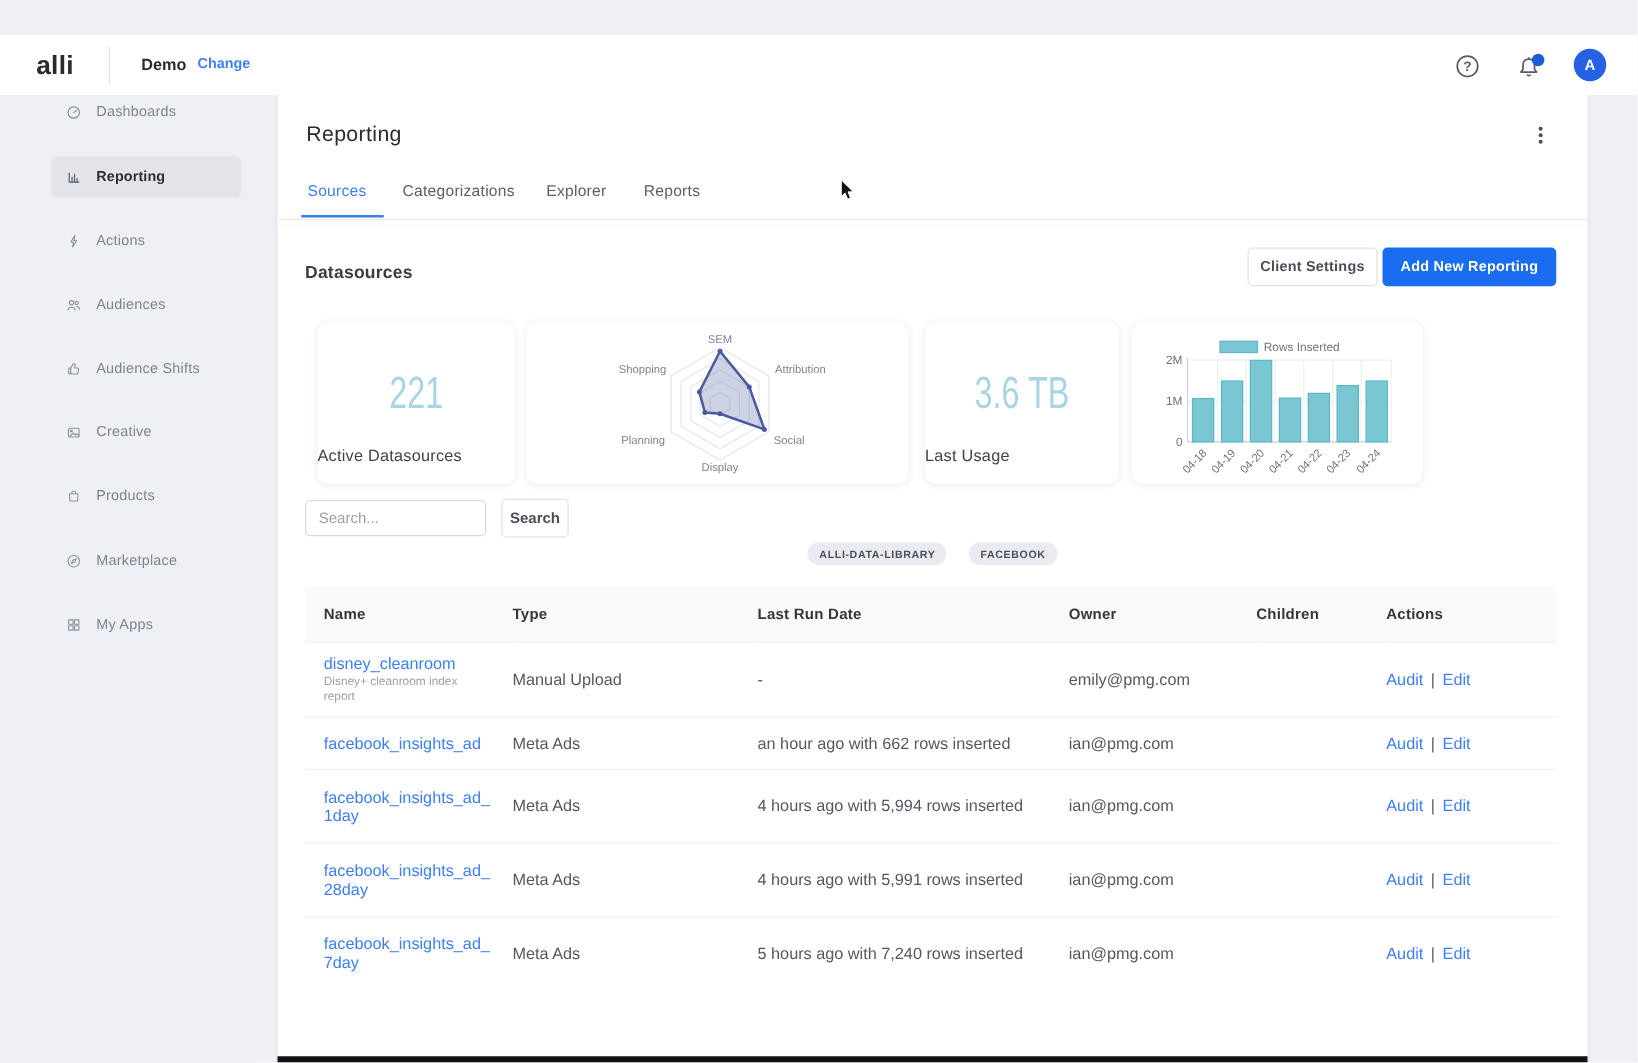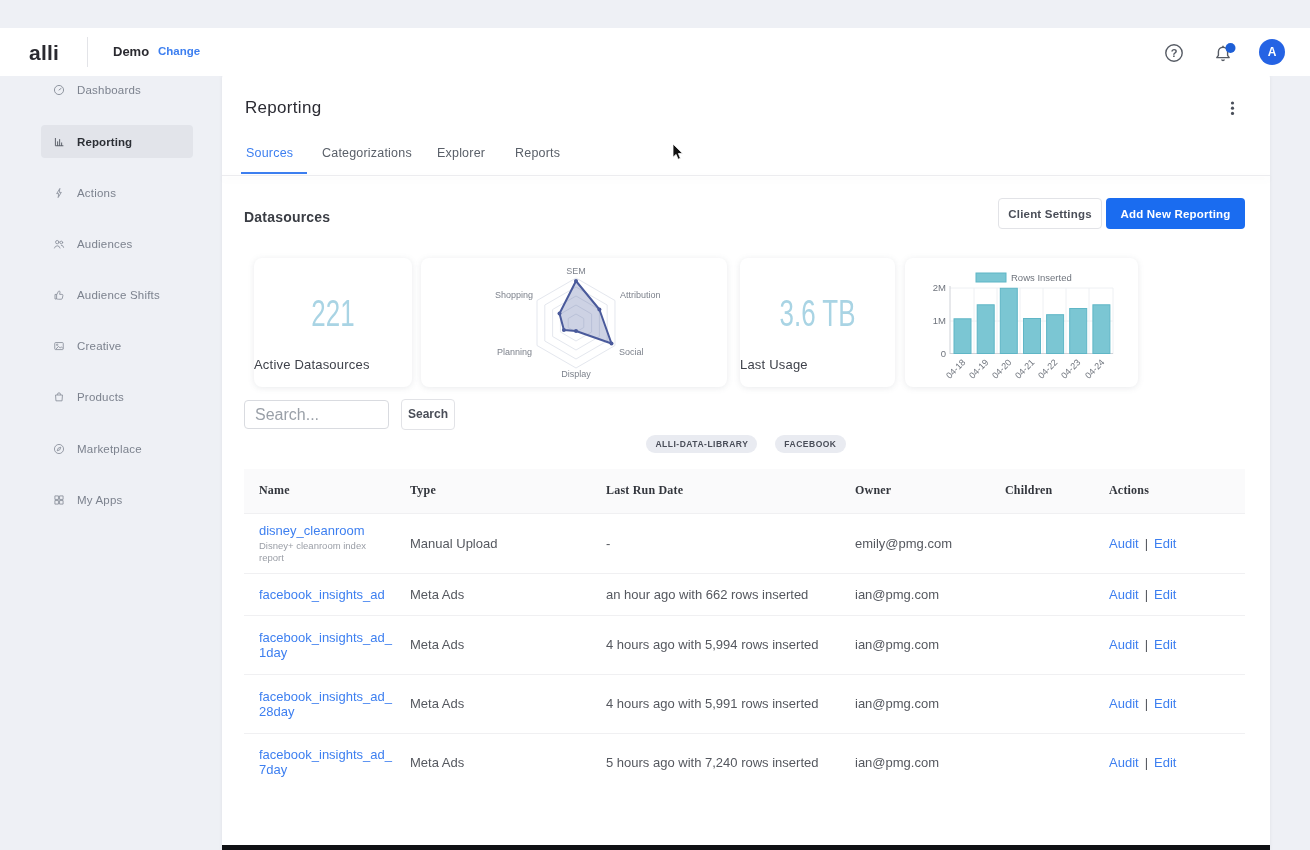--- a/index.html
+++ b/index.html
@@ -39,29 +39,29 @@
   
   .scard { position:absolute; top:186px; background:#fff; border-radius:8px; box-shadow:0 1px 6px rgba(100,105,120,0.14); height:129px; }
   #sc1 { left:32px;  width:158px; }
   #sc2 { left:199px; width:306px; }
   #sc3 { left:518px; width:155px; }
   #sc4 { left:683px; width:233px; }
   .bignum { position:absolute; top:38px; left:0; width:100%; text-align:center; font-size:36px; font-weight:400; color:#a9d4e4; line-height:1; transform:scaleX(0.72); }
   .biglabel { position:absolute; top:75px; left:0; width:100%; text-align:left; font-size:13px; color:#3f424b; letter-spacing:0.2px;margin-top:24px; }
 
   
-  .search-input { position:absolute; left:22px; top:328px; width:145px; height:29px; border:1px solid #d9dbe0; border-radius:4px; background:#fff; font-size:16px; color:#9aa0a8; line-height:27px; padding-left:10px; }
+  .search-input { position:absolute; left:22px; top:328px; width:145px; height:29px; border:1px solid #d9dbe0; border-radius:4px; background:#fff; font-size:12px; color:#9aa0a8; line-height:27px; padding-left:10px; }
   .search-btn { position:absolute; left:179px; top:327px; width:54px; height:31px; border:1px solid #e2e3e7; border-radius:4px; background:#fff; font-size:12px; font-weight:600; color:#4a4e58; text-align:center; line-height:29px; }
 
   .pills { position:absolute; left:0; top:361px; width:1048px; text-align:center; }
   .pill { display:inline-block; height:18px; line-height:19px; border-radius:9px; background:#e9ebf1; color:#4a4e59; font-size:8.5px; font-weight:700; letter-spacing:0.5px; padding:0 9px; margin:0 9px; }
 
   
   table { position:absolute; left:22px; top:397px; width:1001px; border-collapse:collapse; table-layout:fixed; font-size:13px; }
-  thead tr { background:#fafafb; height:44px;font-family:Liberation Serif, serif; }
+  thead tr { background:#fafafb; height:44px; }
   th { text-align:left; font-size:12px; font-weight:700; color:#33363d; letter-spacing:0.2px; }
   th:first-child, td:first-child { padding-left:15px; }
   tbody tr { border-top:1px solid #f0f0f2; }
   td { color:#55585f; vertical-align:middle; }
   a.nl { color:#3d7ff0; text-decoration:none; }
   .subname { font-size:9.5px; color:#9a9ea6; line-height:1.25; margin-top:2px; }
   .acts { color:#3d7ff0; }
   .acts .sep { color:#55585f; padding:0 6px; }
 
   .darkbar { position:absolute; left:222px; top:845px; width:1048px; height:5px; background:#101114; }

